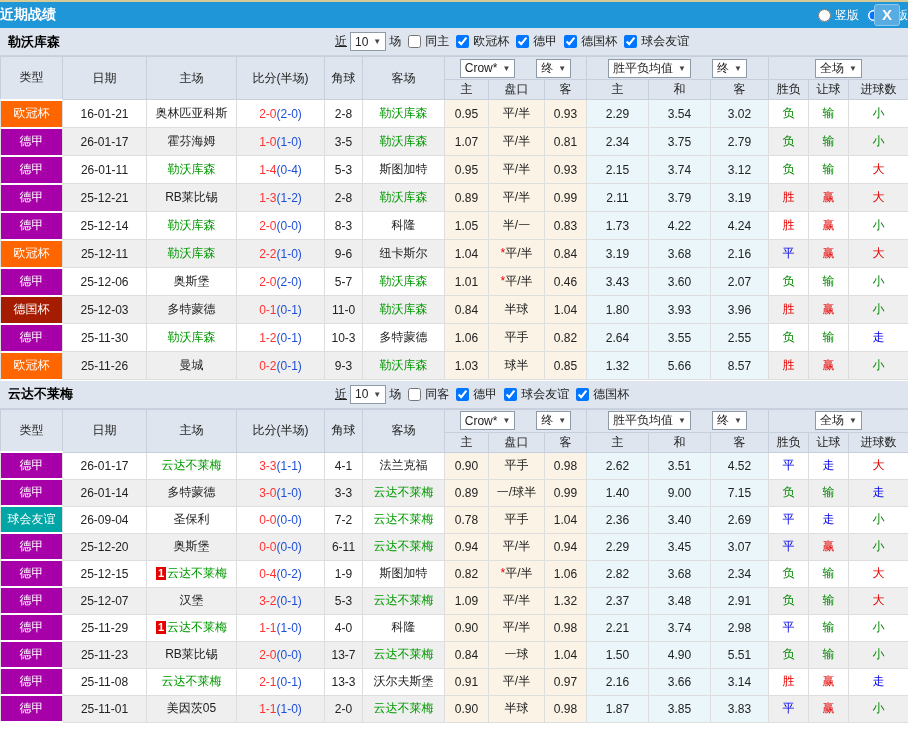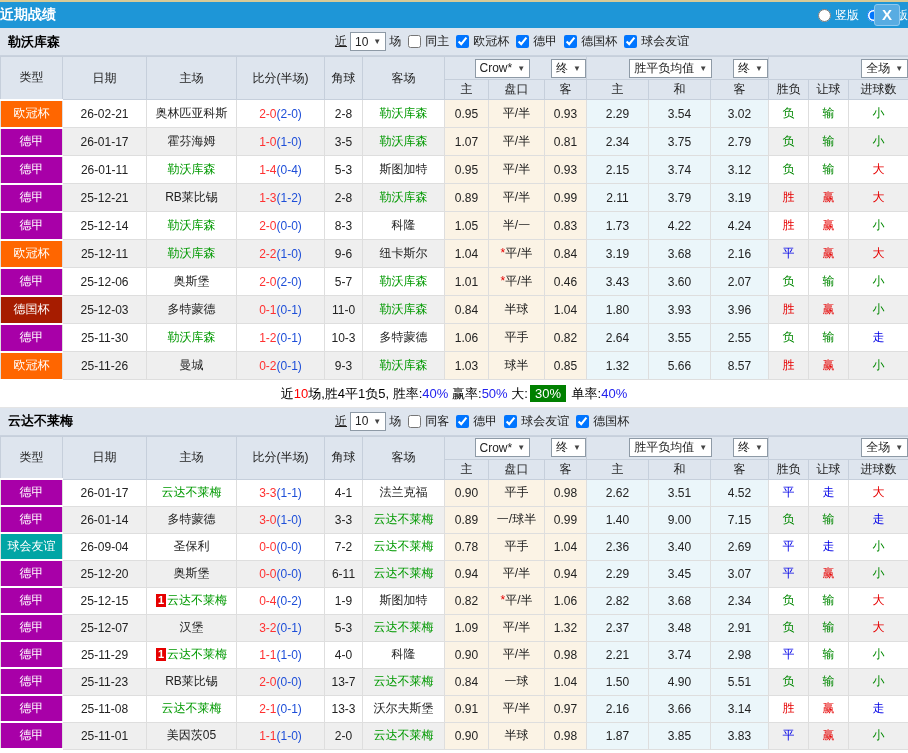--- a/index.html
+++ b/index.html
@@ -38,21 +38,21 @@
   }
   .sel .arr { font-size:8px; color:#444; }
   
   table { width:908px; border-collapse:collapse; table-layout:fixed; text-align:center; font-size:12px; }
   thead th {
     background:#DEE5EE; font-weight:normal; color:#222;
     border:1px solid #C6CFDB; padding:0; font-size:12px;
   }
   .hrowA th { height:23px; }
   .hrowB th { height:20px; }
-  .hgroup { display:flex; justify-content:flex-end; align-items:center; gap:21px; }
+  .hgroup { display:flex; justify-content:center; align-items:center; gap:21px; }
   tbody td { border:1px solid #DEDEDE; height:28px; padding:0 1px; overflow:hidden; white-space:nowrap; }
   .sec1 tbody td { height:27px; }
   .r-even .plain { background:#EFEFEF; }
   .cream { background:#FBF3E5; }
   .lblue { background:#EBF6FA; }
   .type-cell { color:#fff; border-top:2px solid #fff; border-bottom:2px solid #fff; font-size:12px; }
   .team-hl { color:#009900; }
   .score-main { color:#FF3030; }
   .score-half { color:#1d4ed8; }
   .star { color:#E60000; }
@@ -175,21 +175,21 @@
         <th>和</th>
         <th>客</th>
         <th>胜负</th>
         <th>让球</th>
         <th>进球数</th>
       </tr>
     </thead>
     <tbody id="tbody-0">
         <tr class="r-odd">
           <td class="type-cell" style="background: rgb(255, 102, 0);">欧冠杯</td>
-          <td class="plain">26-02-21</td>
+          <td class="plain">16-01-21</td>
           <td class="plain"><span>奥林匹亚科斯</span></td>
           <td class="plain"><span class="score-main">2-0</span><span class="score-half">(2-0)</span></td>
           <td class="plain">2-8</td>
           <td class="plain"><span class="team-hl">勒沃库森</span></td>
           <td class="cream">0.95</td>
           <td class="cream">平/半</td>
           <td class="cream">0.93</td>
           <td class="lblue">2.29</td>
           <td class="lblue">3.54</td>
           <td class="lblue">3.02</td>
@@ -345,26 +345,20 @@
           <td class="cream">0.85</td>
           <td class="lblue">1.32</td>
           <td class="lblue">5.66</td>
           <td class="lblue">8.57</td>
           <td class="plain c-r">胜</td>
           <td class="plain c-r">赢</td>
           <td class="plain c-g">小</td>
         </tr>
       </tbody>
   </table>
-  <div class="summary-row">
-    <span>近</span><span class="sum-red">10</span><span>场,胜4平1负5, 胜率:</span><span class="sum-blue">40%</span>
-    <span>赢率:</span><span class="sum-blue">50%</span>
-    <span>大:</span><span class="sum-green-badge">30%</span>
-    <span>单率:</span><span class="sum-blue">40%</span>
-  </div>
 </div>
 
 <div class="section sec1">
   <div class="filter-row">
     <span class="team-name">云达不莱梅</span>
     <span class="filter-controls" id="filters-1">
         <span class="near-link">近</span>
         <span class="sel">
           <span>10</span>
           <span class="arr">▼</span>

